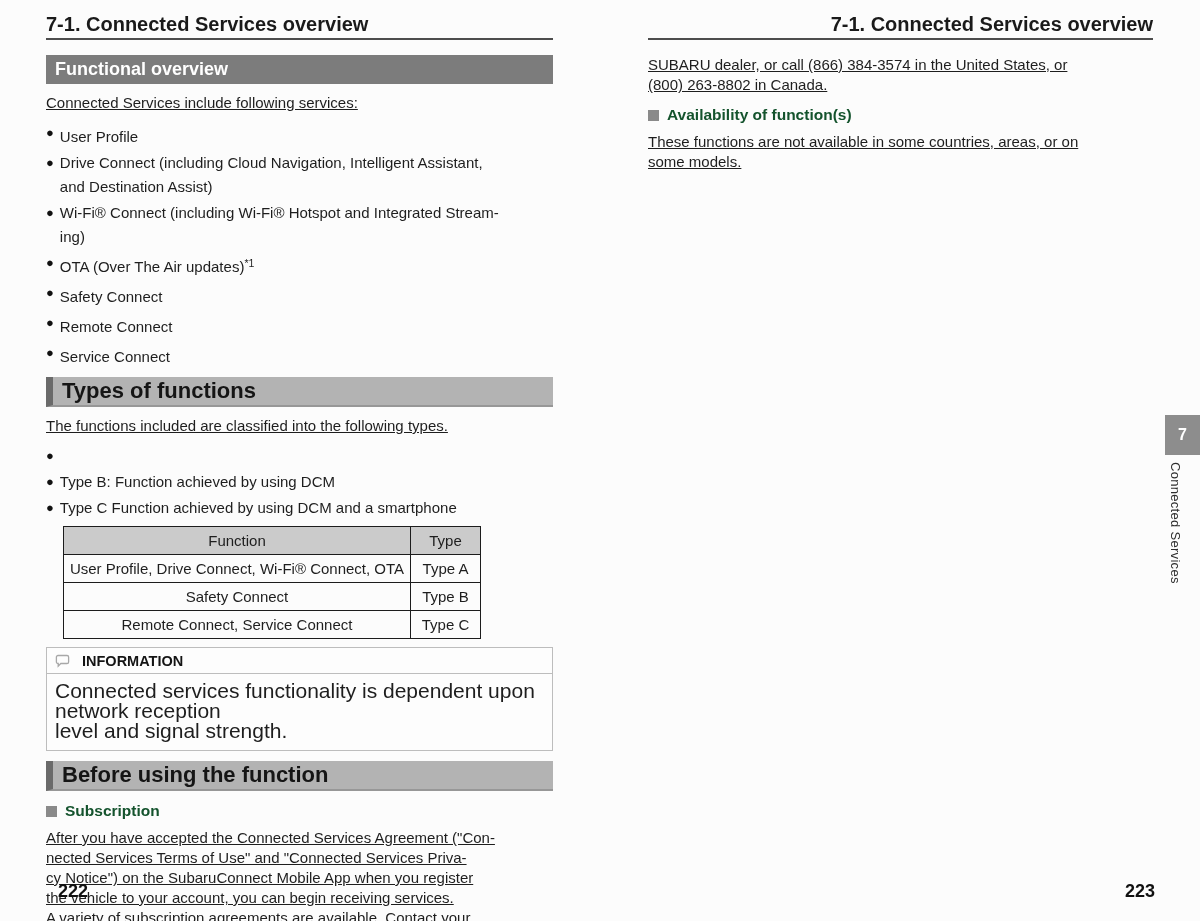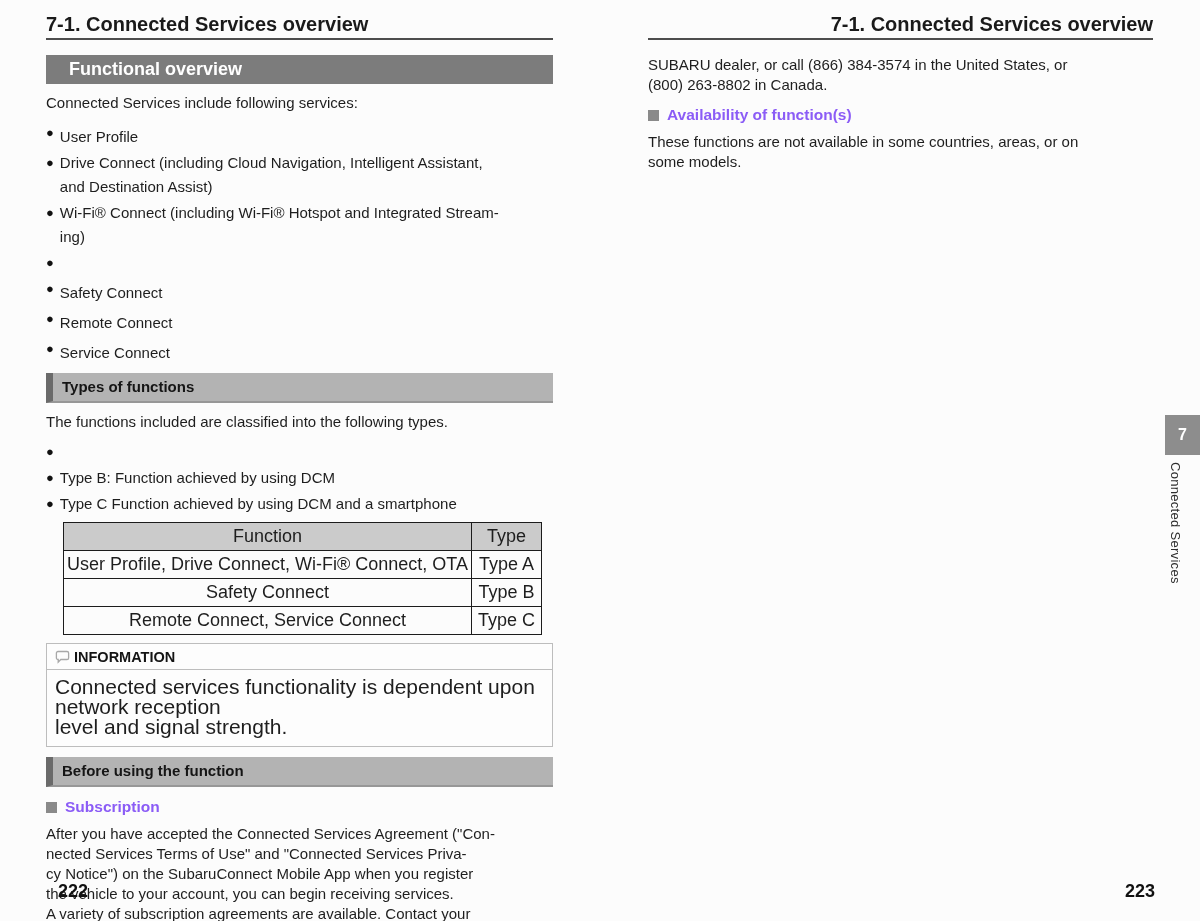--- a/index.html
+++ b/index.html
@@ -24,75 +24,75 @@
   .header-rule { height: 2px; background: #4d4d4d; margin-top: 5px; }
 
   .title-bar-primary {
     margin-top: 15px;
     background: #7c7c7c;
     color: #ffffff;
     font-size: 18px;
     font-weight: bold;
     line-height: 29px;
     height: 29px;
-    padding-left: 23px;
+    padding-left: 9px;
   }
   .title-bar-secondary {
     margin-top: 10px;
     background: #b3b3b3;
     border-left: 7px solid #6a6a6a;
     border-bottom: 2px solid #979797;
     color: #151515;
-    font-size: 15px;
+    font-size: 22px;
     font-weight: bold;
     line-height: 28px;
     height: 30px;
     padding-left: 9px;
   }
 
-  .body-text { font-size: 15px; line-height: 20px; white-space: pre-line; }
+  .body-text { font-size: 15px; line-height: 20px; white-space: pre-line; text-decoration: underline; }
   .intro { margin-top: 9px; }
 
   ul.bullets { list-style: none; margin-top: 10px; }
   ul.bullets li { display: flex; margin-bottom: 6px; }
   .dot { font-size: 13px; line-height: 20px; margin-right: 6px; color: #111; }
   .li-body { font-size: 15px; line-height: 20px; white-space: pre-line; }
   .li-body sup { font-size: 10.5px; vertical-align: 5px; white-space: normal; }
 
   table.fn-table {
     border-collapse: collapse;
     margin: 8px 0 0 17px;
-    font-size: 18px;
+    font-size: 15px;
   }
   table.fn-table th, table.fn-table td {
     border: 1.5px solid #1c1c1c;
     height: 28px;
     text-align: center;
     vertical-align: middle;
     padding: 1px 3px;
     white-space: nowrap;
   }
   table.fn-table th { background: #cbcbcb; font-weight: normal; width: 347px; }
   table.fn-table th.type-col, table.fn-table td.type-col { width: 70px; }
 
   .info-box { margin-top: 8px; border: 1px solid #bdbdbd; background: #fdfdfd; }
   .info-head {
     display: flex; align-items: center;
     padding: 5px 8px 4px 8px;
     border-bottom: 1px solid #bdbdbd;
   }
-  .info-head .label { font-size: 14.5px; font-weight: bold; margin-left: 4px; color: #141414; }
+  .info-head .label { font-size: 14.5px; font-weight: bold; margin-left: 12px; color: #141414; }
   .info-body { padding: 7px 8px 9px 8px; font-size: 21px; line-height: 20px; white-space: pre-line; }
 
   .subsection { margin-top: 11px; display: flex; align-items: center; }
   .sq {
     display: inline-block; width: 11px; height: 11px;
     background: #8a8a8a; margin-right: 8px; flex: 0 0 auto;
   }
-  .subsection .txt { font-size: 15.5px; font-weight: bold; color: #8b5cf6; line-height: 18px; }
+  .subsection .txt { font-size: 15.5px; font-weight: bold; color: #14532d; line-height: 18px; }
 
   .para { margin-top: 8px; }
   .footnote { margin: 10px 0 0 11px; font-size: 13.5px; white-space: pre-wrap; }
 
   .page-num { position: absolute; top: 881px; font-size: 18px; font-weight: bold; color: #111; }
   .page-num.left  { left: 58px; }
   .page-num.right { left: 1115px; width: 40px; text-align: right; }
 
   .chapter-tab {
     position: absolute; left: 1165px; top: 415px;
@@ -131,20 +131,21 @@
         <span class="li-body"><span>Drive Connect (including Cloud Navigation, Intelligent Assistant,
 and Destination Assist)</span><sup></sup></span>
       </li>
       <li>
         <span class="dot">●</span>
         <span class="li-body"><span>Wi-Fi® Connect (including Wi-Fi® Hotspot and Integrated Stream-
 ing)</span><sup></sup></span>
       </li>
       <li>
         <span class="dot">●</span>
+        <span class="li-body"><span>OTA (Over The Air updates)</span><sup>*1</sup></span>
       </li>
       <li>
         <span class="dot">●</span>
         <span class="li-body"><span>Safety Connect</span><sup></sup></span>
       </li>
       <li>
         <span class="dot">●</span>
         <span class="li-body"><span>Remote Connect</span><sup></sup></span>
       </li>
       <li>

